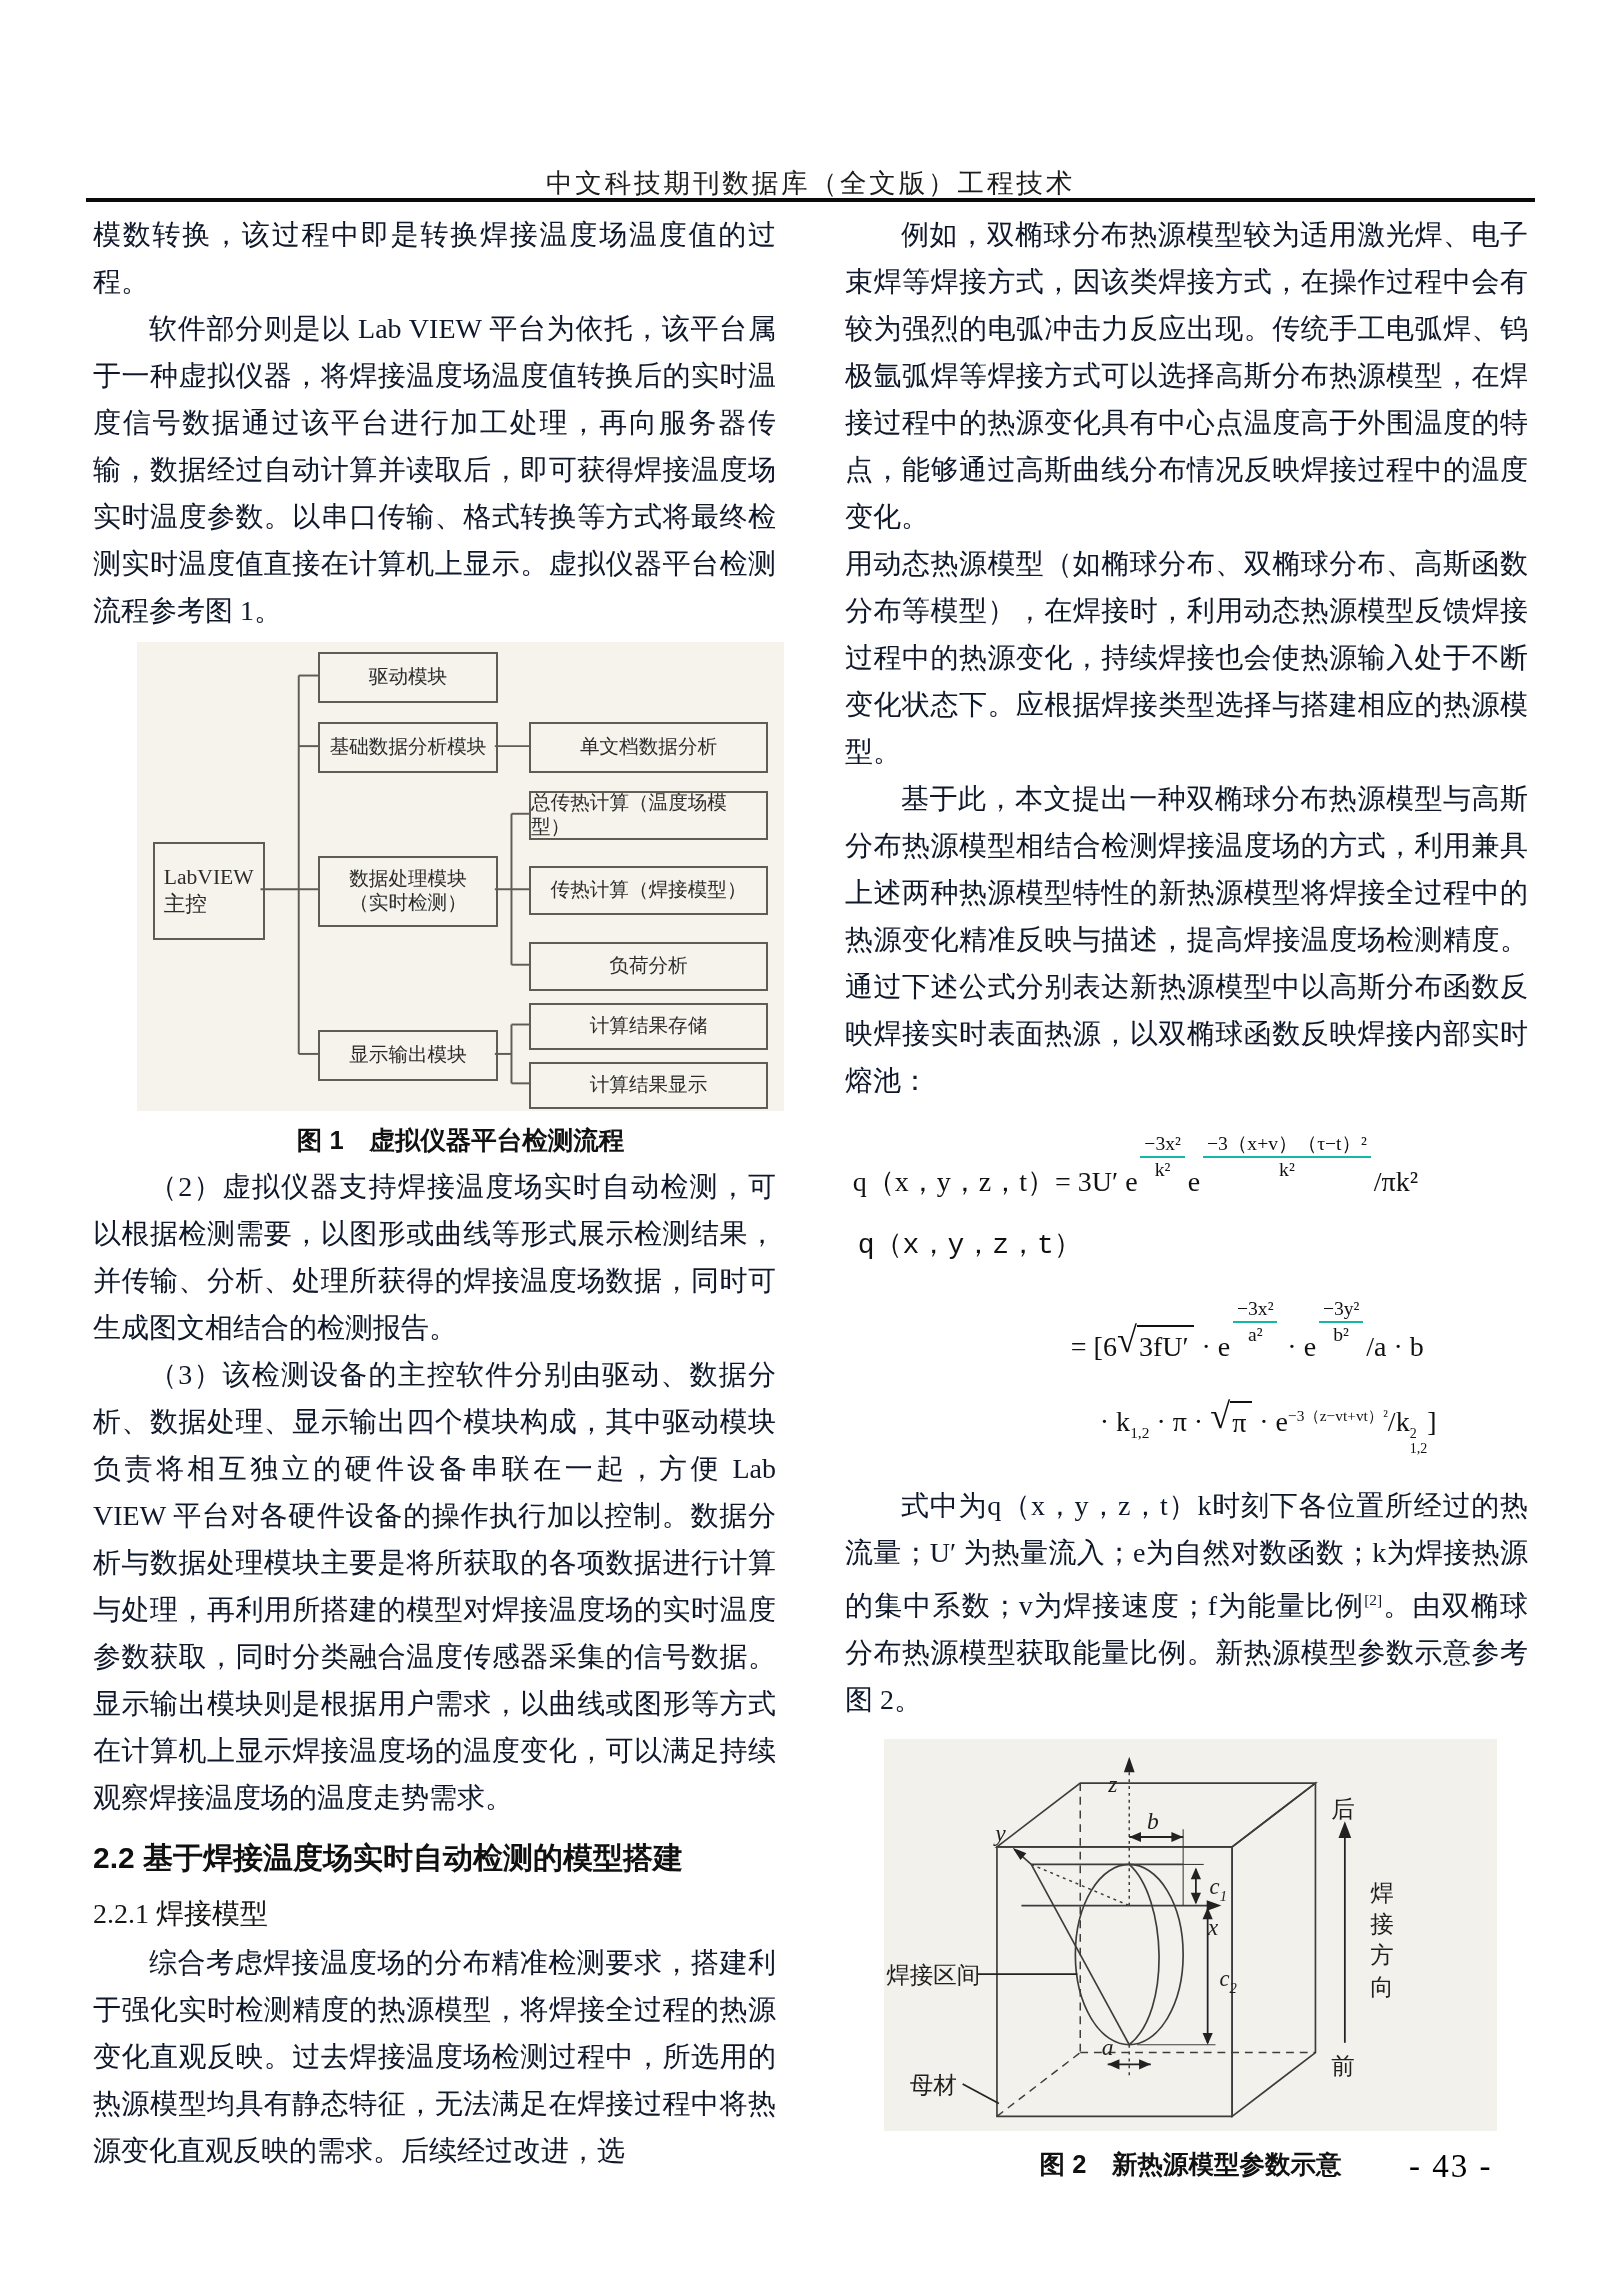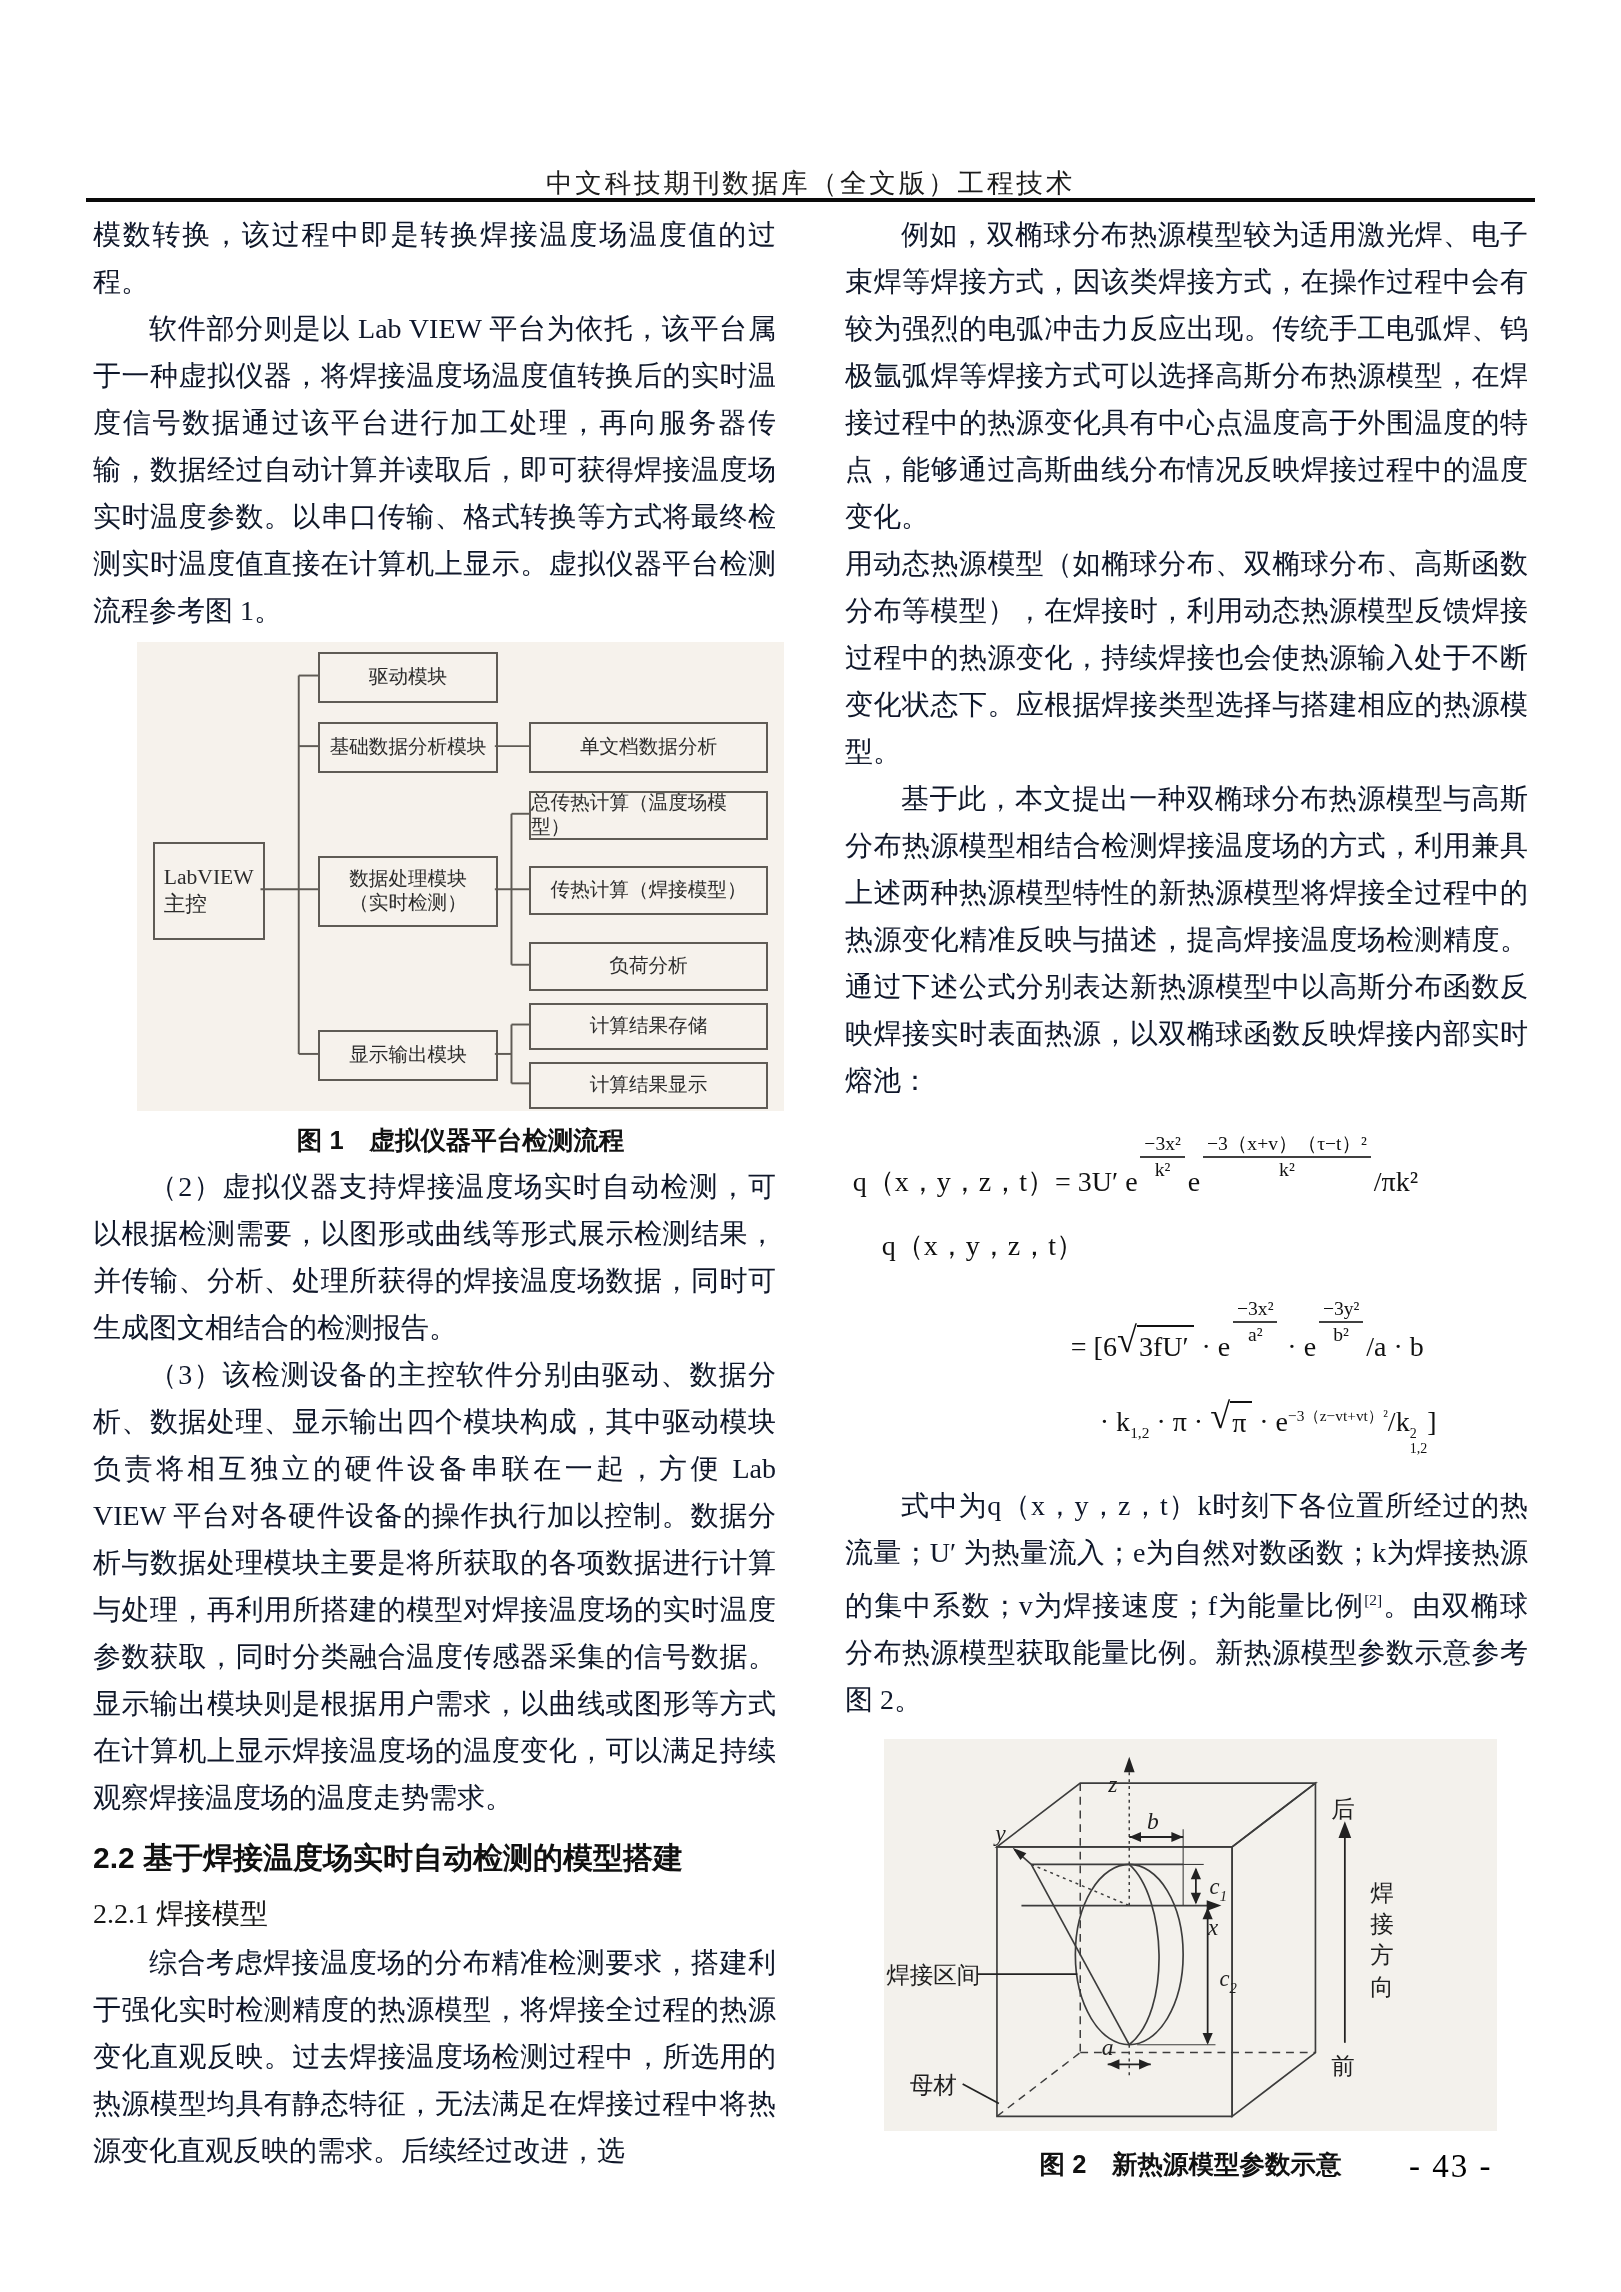--- a/index.html
+++ b/index.html
@@ -21,26 +21,26 @@
   .fig1-canvas{position:relative;width:647px;height:469px;background:#f6f2ec;}
   .fig1-canvas svg{position:absolute;left:0;top:0;}
   .fbox{position:absolute;border:2px solid #5f5b55;display:flex;align-items:center;justify-content:center;
         text-align:left;font-size:19.6px;line-height:1.25;white-space:pre-line;color:#2c2c2c;background:transparent;}
   .fbox-root{font-size:21.6px;}
   .fig-caption{text-align:center;font-family:"Liberation Sans","DejaVu Sans",sans-serif;
         font-weight:700;font-size:25.5px;margin-top:11.8px;color:#111;}
   
   .formula{margin:29px 0 0 7.8px;font-size:28px;line-height:1.25;color:#111;}
   .frac{display:inline-block;text-align:center;font-size:19.6px;vertical-align:14.7px;line-height:1.12;margin:0 2.9px;}
-  .frac .num{display:block;border-bottom:2px solid #404040;padding:0 3.9px 1px;}
+  .frac .num{display:block;border-bottom:2px solid #14b8a6;padding:0 3.9px 1px;}
   .frac .den{display:block;padding-top:1px;}
   .sqrt{display:inline-flex;align-items:flex-start;}
   .sqsign{font-size:1.3em;line-height:1;transform:translateY(-2.9px);}
   .sqbar{border-top:2px solid #111;padding:2px 5.9px 0 2px;}
-  .f2l1{margin-left:29px;}
+  .f2l1{margin-left:5px;font-family:Liberation Mono, monospace;}
   .f2l2{margin:35px 0 0 218px;}
   .f2l3{margin:37px 0 0 247px;}
   .formula sub{font-size:0.55em;}
   .formula sup{font-size:0.55em;}
   .supsub{display:inline-flex;flex-direction:column;font-size:0.5em;line-height:1.1;
           vertical-align:-0.45em;text-align:left;}
   .ref{font-size:0.55em;}
   .exp-para{margin-top:25.5px;}
   
   .fig2{margin:15.7px 0 0 39px;width:613px;}

